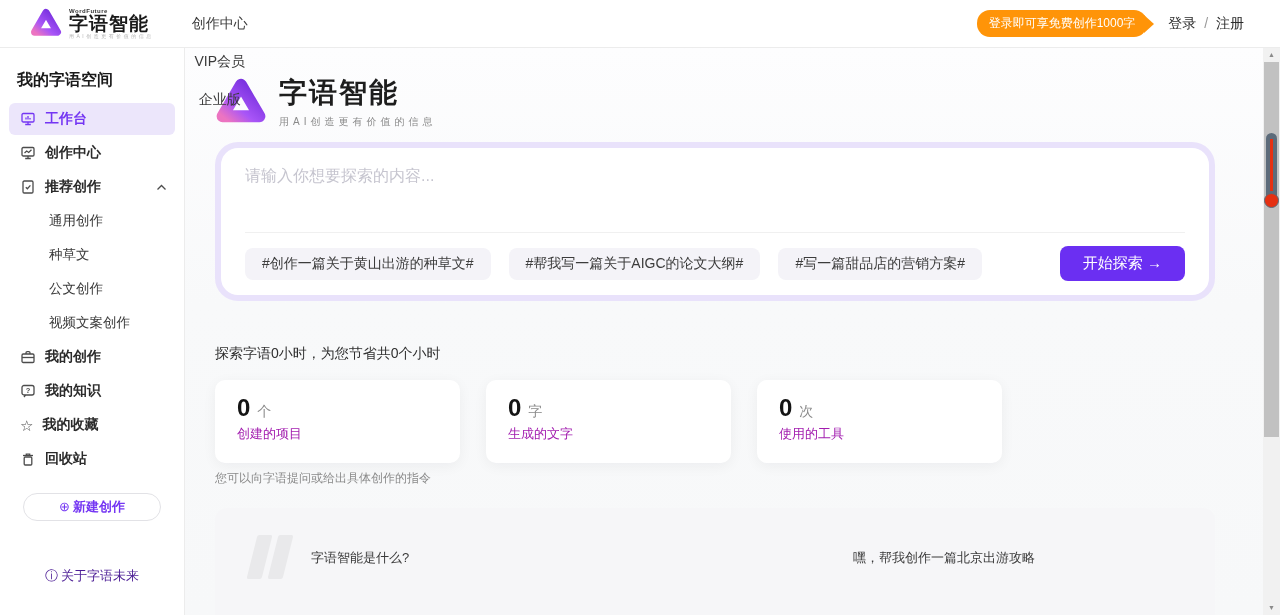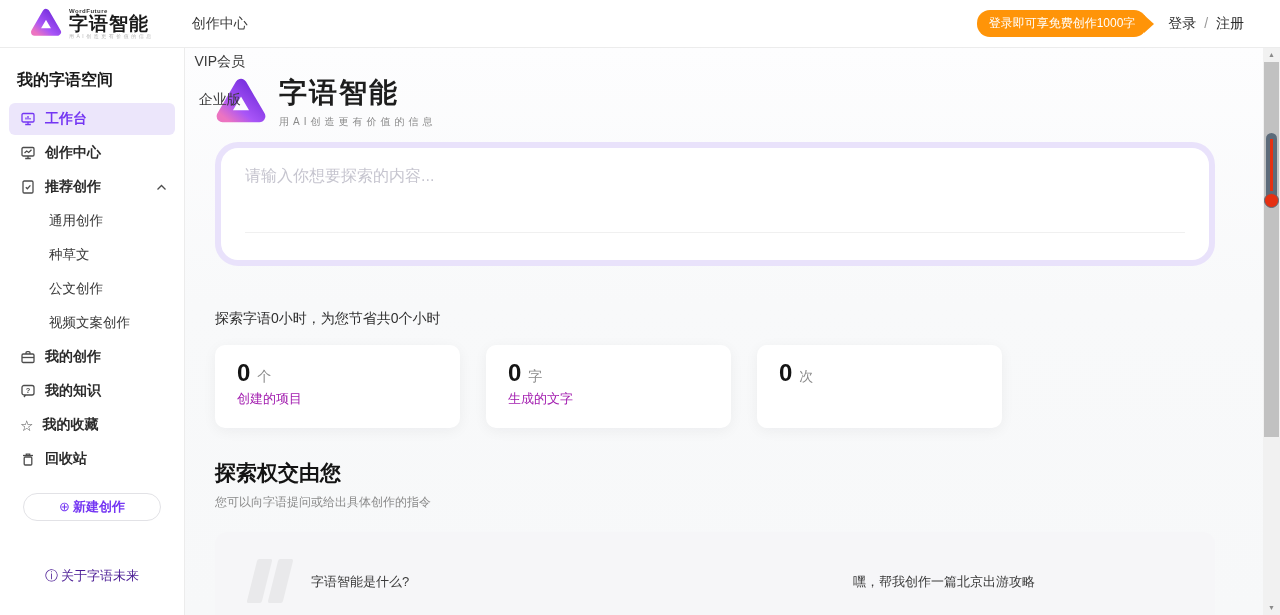--- a/index.html
+++ b/index.html
@@ -250,20 +250,26 @@
         <span class="hero-textstack">
           <span class="hero-brand">字语智能</span>
           <span class="hero-tagline">用AI创造更有价值的信息</span>
         </span>
       </div>
 
       <div class="search-panel">
         <div class="search-inner">
           <textarea class="search-input" placeholder="请输入你想要探索的内容..." style=""></textarea>
           <div class="search-divider"></div>
+          <div class="chips-row">
+            <span class="chip">#创作一篇关于黄山出游的种草文#</span>
+            <span class="chip">#帮我写一篇关于AIGC的论文大纲#</span>
+            <span class="chip">#写一篇甜品店的营销方案#</span>
+            <button class="explore-btn">开始探索 →</button>
+          </div>
         </div>
       </div>
 
       <div class="stats-summary">探索字语0小时，为您节省共0个小时</div>
 
       <div class="cards-row">
         <div class="stat-card">
           <div class="stat-top">
             <span class="stat-value">0</span>
             <span class="stat-unit">个</span>
@@ -275,24 +281,24 @@
             <span class="stat-value">0</span>
             <span class="stat-unit">字</span>
           </div>
           <div class="stat-label">生成的文字</div>
         </div>
         <div class="stat-card">
           <div class="stat-top">
             <span class="stat-value">0</span>
             <span class="stat-unit">次</span>
           </div>
+          <div class="stat-label">使用的工具</div>
         </div>
       </div>
 
-      <div class="explore-title">探索权交由您</div>
       <div class="explore-subtitle">您可以向字语提问或给出具体创作的指令</div>
 
       <div class="bottom-card">
         <span class="quote-mark">
           <span class="quote-bar"></span>
             <span class="quote-bar"></span>
         </span>
         <span class="prompt-left">字语智能是什么?</span>
         <span class="prompt-right">嘿，帮我创作一篇北京出游攻略</span>
       </div>

